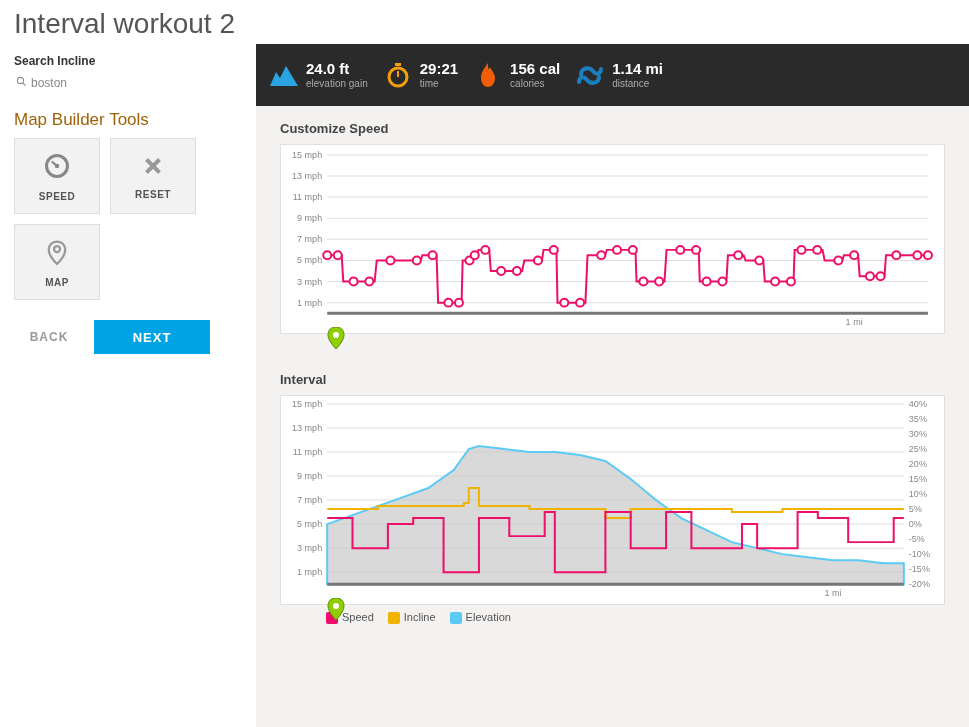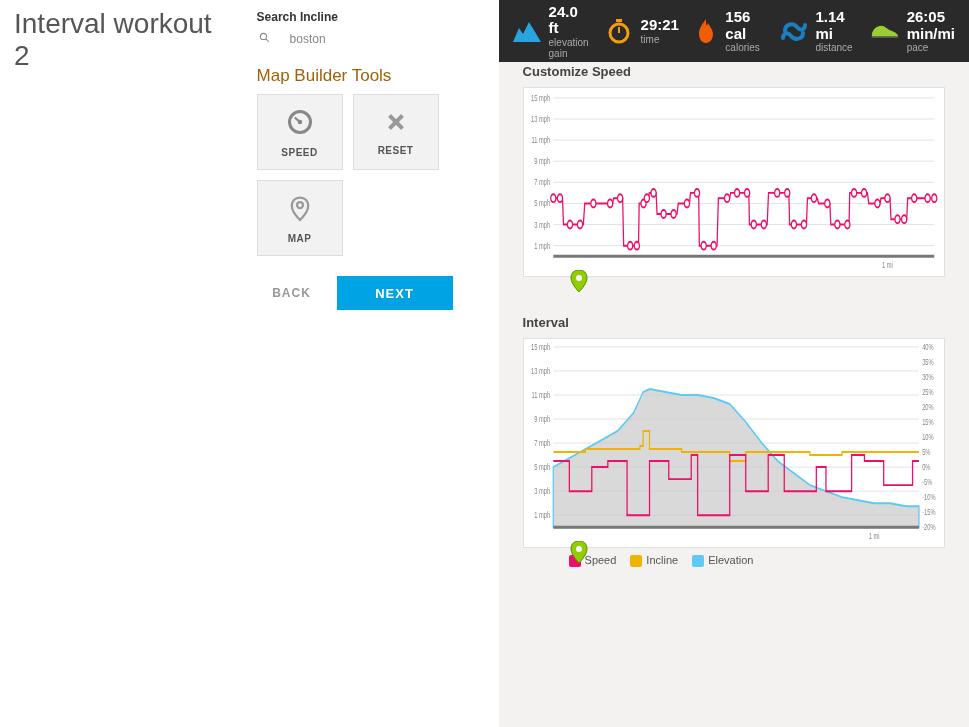--- a/index.html
+++ b/index.html
@@ -1,37 +1,37 @@
 <!DOCTYPE html>
 <html><head>
 <meta charset="utf-8">
 <style>
 * { box-sizing: border-box; margin: 0; padding: 0; }
 body { font-family: -apple-system, BlinkMacSystemFont, "Segoe UI", Arial, sans-serif; background: #fff; width: 969px; height: 727px; overflow: hidden; color: #333; }
-.page { display: flex; flex-direction: row; height: 100%; }
+.page { display: flex; flex-direction: column; height: 100%; }
 .title { font-size: 28px; font-weight: 300; color: #555; padding: 8px 14px 4px; }
 .body { display: flex; flex: 1; }
 .sidebar { width: 256px; padding: 10px 14px; }
 .label { font-size: 12px; font-weight: 700; color: #333; margin-bottom: 4px; }
-.search-row { display: flex; align-items: center; gap: 20px; padding: 4px 2px 14px; color: #888; font-size: 12px; }
+.search-row { display: flex; align-items: center; gap: 4px; padding: 4px 2px 14px; color: #888; font-size: 12px; }
 .builder-title { font-size: 17px; font-weight: 300; color: #a16207; margin: 6px 0 8px; }
 .tool-grid { display: flex; gap: 10px; flex-wrap: wrap; }
 .tool { width: 86px; height: 76px; background: #f2f2f2; border: 1px solid #ddd; display: flex; flex-direction: column; align-items: center; justify-content: center; gap: 6px; cursor: pointer; }
 .tool-label { font-size: 10px; font-weight: 700; color: #555; letter-spacing: .5px; }
 .nav-row { display: flex; gap: 10px; margin-top: 20px; }
 .btn-back { width: 70px; height: 34px; background: transparent; border: none; color: #999; font-size: 12px; font-weight: 700; letter-spacing: 1px; cursor: pointer; }
 .btn-next { width: 116px; height: 34px; background: #00a4e4; border: none; color: #fff; font-size: 13px; font-weight: 700; letter-spacing: 1px; cursor: pointer; }
 .main { flex: 1; background: #f3f2f0; display: flex; flex-direction: column; }
 .stats-bar { background: #2a2a2a; height: 62px; display: flex; align-items: center; padding: 0 14px; gap: 16px; }
 .stat { display: flex; align-items: center; gap: 8px; color: #fff; }
 .stat-icon { width: 28px; height: 28px; display: flex; align-items: center; justify-content: center; }
 .stat-text { display: flex; flex-direction: column; line-height: 1.1; }
 .stat-val { font-size: 15px; font-weight: 700; }
 .stat-lbl { font-size: 10px; color: #aaa; }
-.chart-area { padding: 2px 24px; }
+.chart-area { padding: 15px 24px; }
 .chart-title { font-size: 13px; font-weight: 700; color: #444; margin-bottom: 8px; }
 .chart-box { background: #fff; border: 1px solid #e0e0e0; position: relative; }
 .legend-row { display: flex; gap: 14px; padding: 6px 0 0 46px; font-size: 11px; color: #555; align-items: center; }
 .lg-sw { width: 12px; height: 12px; border-radius: 2px; display: inline-block; margin-right: 4px; vertical-align: middle; }
 .marker-pin { position: absolute; left: 46px; bottom: -22px; }
 svg text { font-size: 9px; fill: #888; font-family: inherit; }
 </style>
 </head>
 <body>
 
@@ -126,32 +126,20 @@
         <div class="stat">
           <span class="stat-icon">
               <svg width="26" height="24" viewBox="0 0 26 24">
                 <path d="M4 12 C4 5 12 3 16 8 C20 13 24 10 24 6" fill="none" stroke="#1a7fbf" stroke-width="4" stroke-linecap="round"></path>
                 <path d="M22 14 C22 20 14 22 10 17 C6 12 2 15 2 19" fill="none" stroke="#1a7fbf" stroke-width="4" stroke-linecap="round"></path>
               </svg>
             </span>
           <div class="stat-text">
               <span class="stat-val">1.14 mi</span>
               <span class="stat-lbl">distance</span>
-            </div>
-        </div>
-        <div class="stat">
-          <span class="stat-icon">
-              <svg width="32" height="20" viewBox="0 0 32 20">
-                <path d="M1 14 C2 8 6 4 12 4 C16 4 18 8 24 10 C29 12 31 14 31 17 L1 17 Z" fill="#9acd32"></path>
-                <line x1="1" y1="17" x2="31" y2="17" stroke="#555" stroke-width="2"></line>
-              </svg>
-            </span>
-          <div class="stat-text">
-              <span class="stat-val">26:05 min/mi</span>
-              <span class="stat-lbl">pace</span>
             </div>
         </div>
       </div>
 
       <div class="chart-area">
         <div class="chart-title">Customize Speed</div>
         <div class="chart-box" style="height:190px; margin-bottom:38px; position:relative">
           <svg id="speed-svg" viewBox="0 0 660 190" width="100%" height="100%" preserveAspectRatio="none">
               <line x1="46" x2="644" y1="159.33333333333334" y2="159.33333333333334" stroke="#ddd" stroke-width="1"></line>
               <text x="41" y="162.33333333333334" text-anchor="end">1 mph</text>

